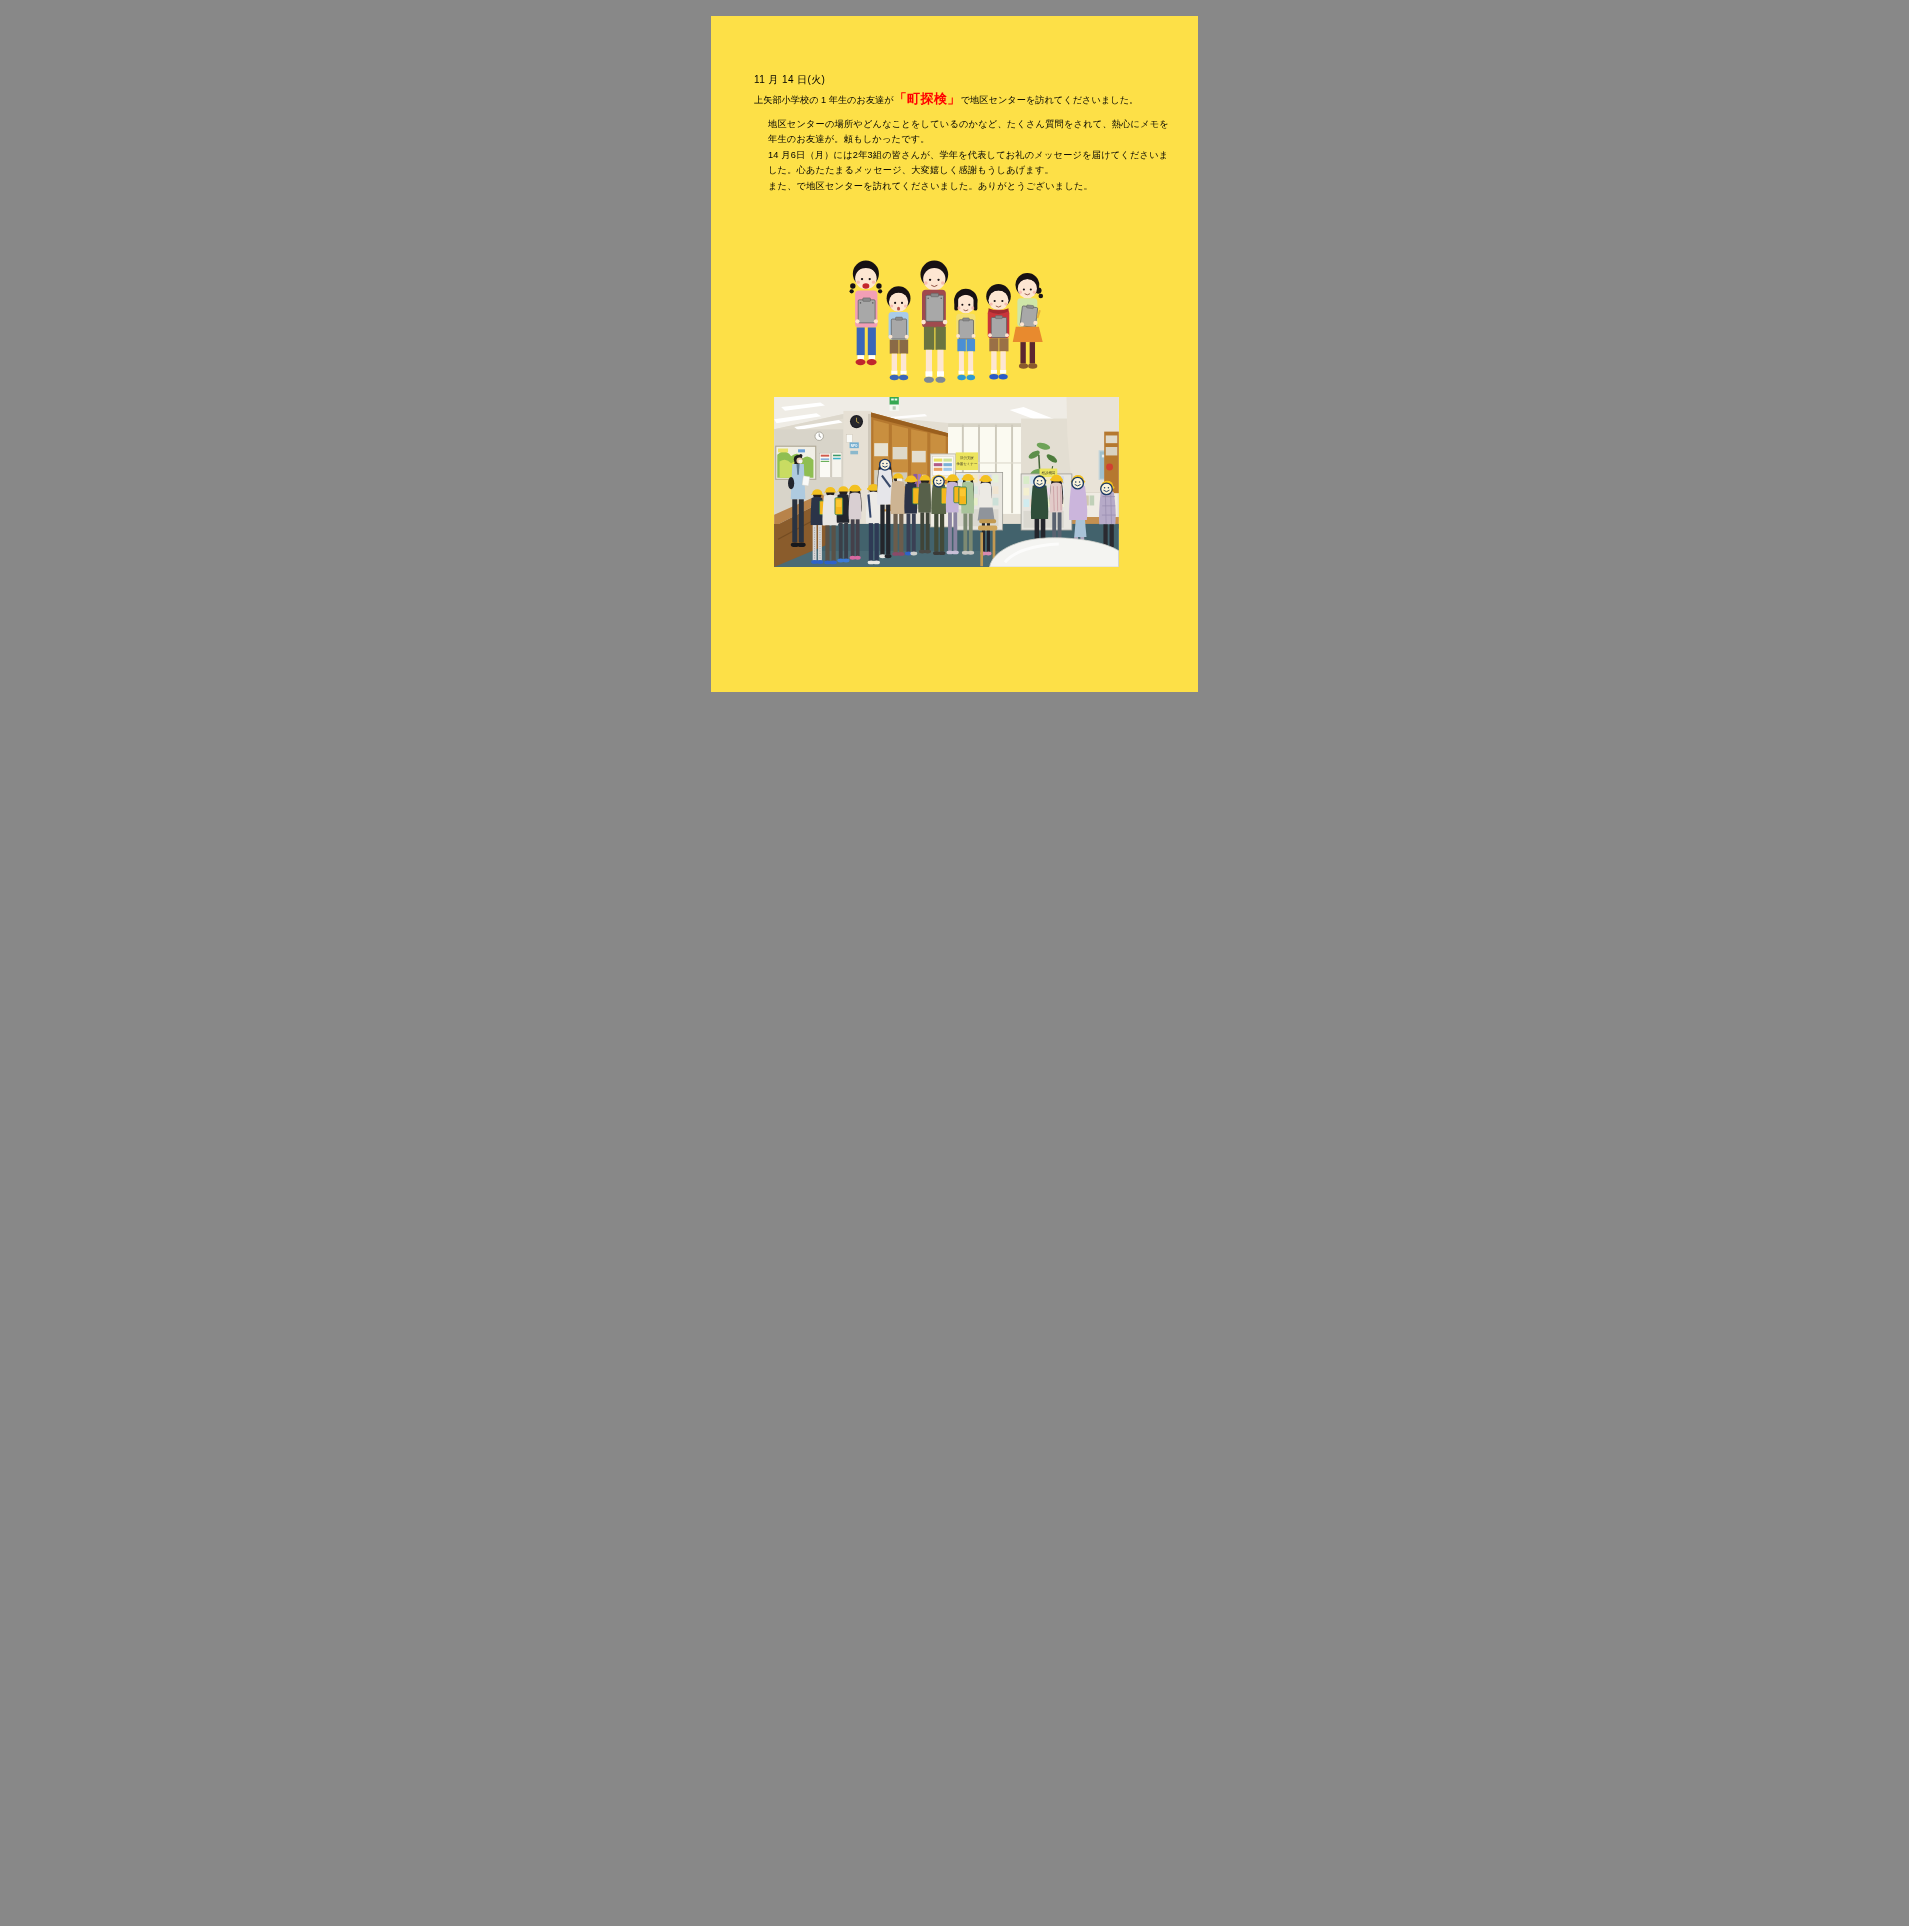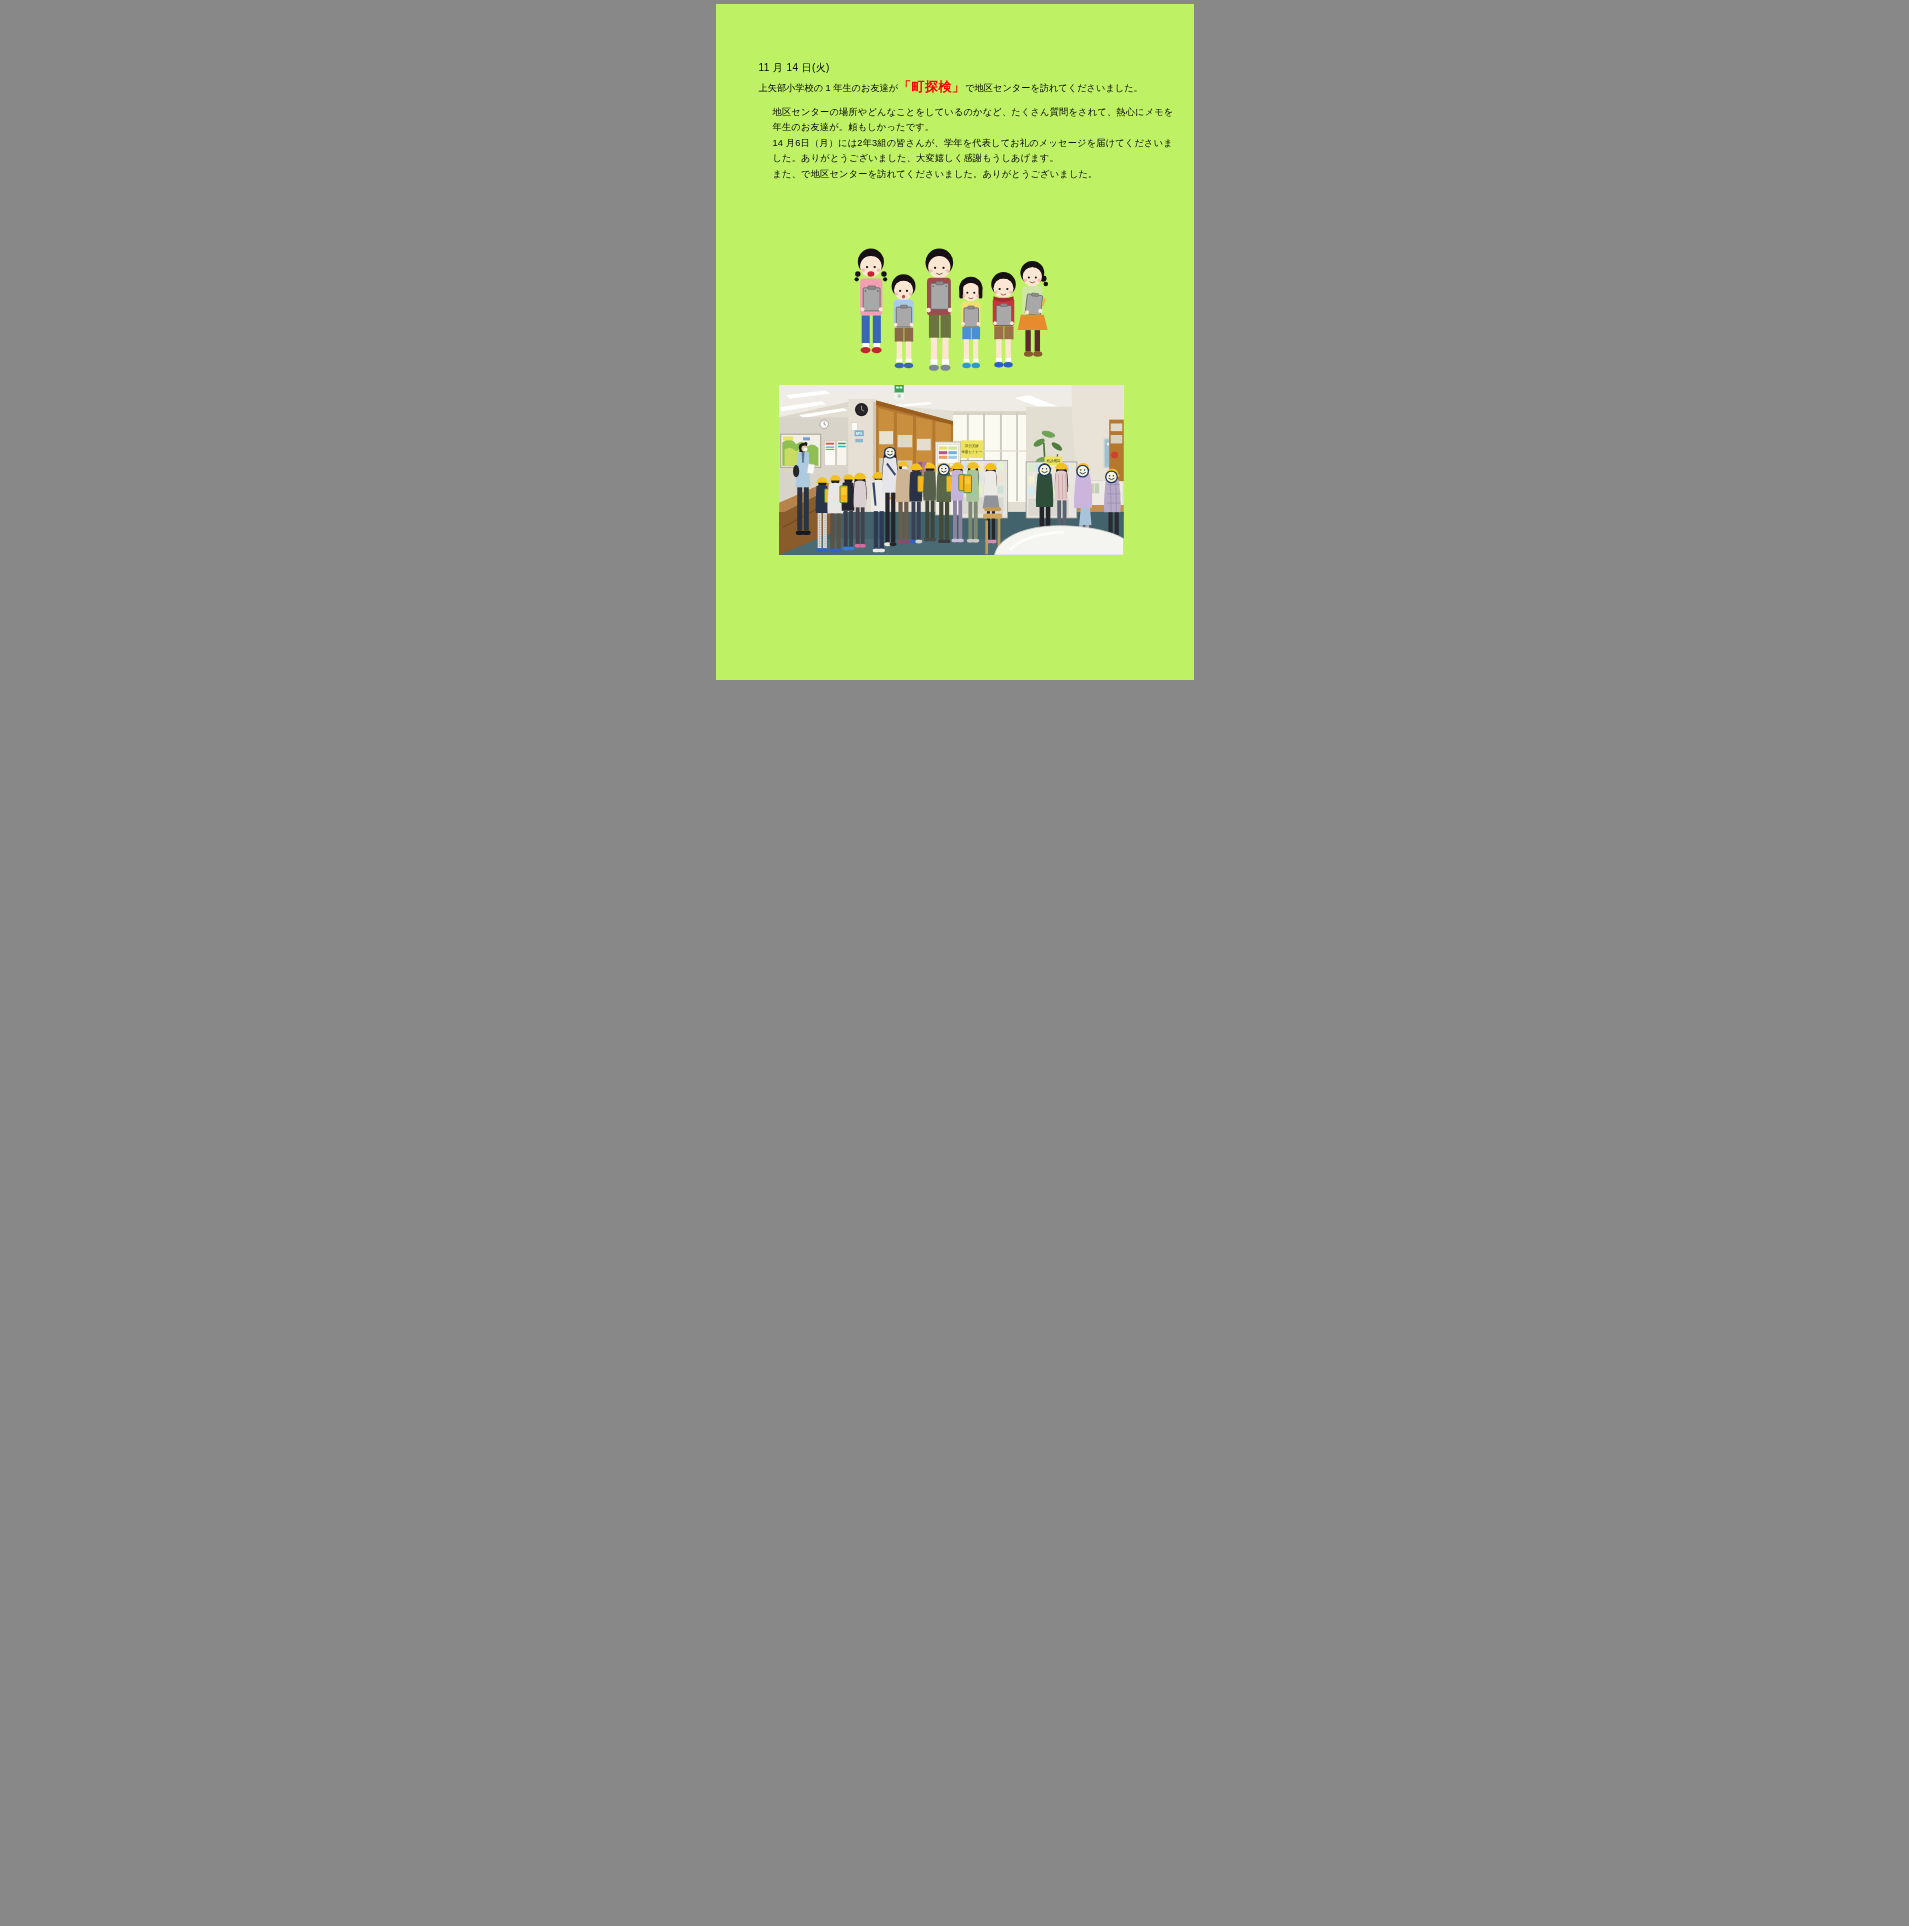--- a/index.html
+++ b/index.html
@@ -1,23 +1,24 @@
 <!DOCTYPE html>
 <html style="font-size:6.2px"><head>
 <meta charset="utf-8">
 <style>
   html,body{margin:0;padding:0;background:#888;}
   .page{
     position:relative;
     width:478px;height:676px;
-    margin:4px auto;
-    background:#bef264;
+    margin:16px auto;
+    background:#fde047;
     font-family:"Liberation Sans", sans-serif;
     color:#000;
     overflow:hidden;
+    padding-left:9px;
   }
   .date-line{
     position:absolute;left:43px;top:57px;
     font-size:10px;letter-spacing:0.4px;white-space:nowrap;
   }
   .intro-line{
     position:absolute;left:43px;top:72px;width:408px;
     font-size:9.2px;line-height:21.6px;white-space:nowrap;
   }
   .intro-line .hl{
@@ -44,21 +45,21 @@
 <div class="page">
 
   <div class="date-line">11 月 14 日(火)</div>
 
   <div class="intro-line"><span>上矢部小学校の 1 年生のお友達が</span><span class="hl">「町探検」</span><span>で地区センターを訪れてくださいました。</span></div>
 
   <div class="body-block">
     <div>地区センターの場所やどんなことをしているのかなど、たくさん質問をされて、熱心にメモを</div>
     <div>年生のお友達が。頼もしかったです。</div>
     <div>14 月6日（月）には2年3組の皆さんが、学年を代表してお礼のメッセージを届けてくださいま</div>
-    <div>した。ありがとうございました、大変嬉しく感謝もうしあげます。</div>
+    <div>した。心あたたまるメッセージ、大変嬉しく感謝もうしあげます。</div>
     <div>また、で地区センターを訪れてくださいました。ありがとうございました。</div>
   </div>
 
   <div class="cartoon-wrap">
     <svg viewBox="0 0 556 398" width="214" height="153">
 
       <g>
         <circle cx="258" cy="100" r="36" fill="#171114"></circle>
         <circle cx="258" cy="112" r="29" fill="#fde6d2"></circle>
         <path d="M229,104 a29,22 0 0 1 58,0 l0,-12 a29,26 0 0 0 -58,0 z" fill="#171114"></path>

